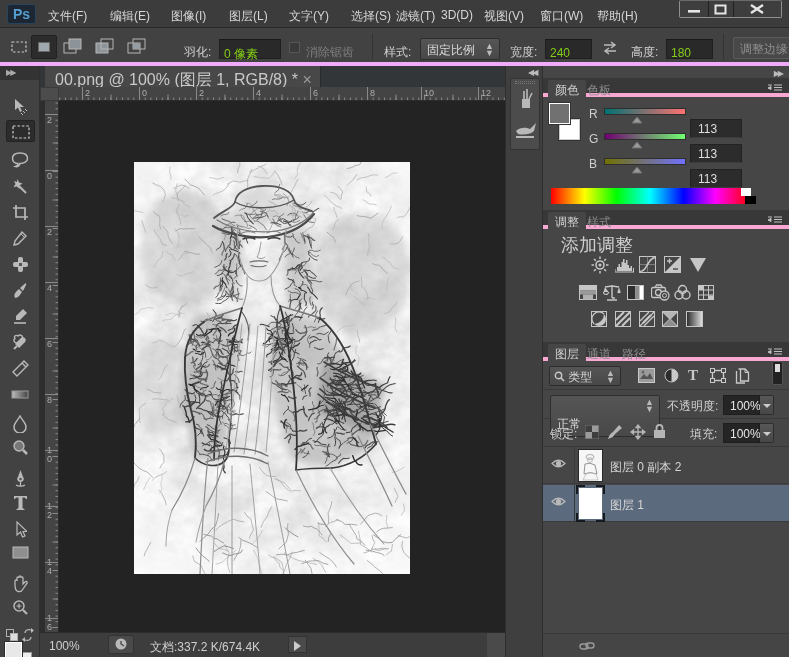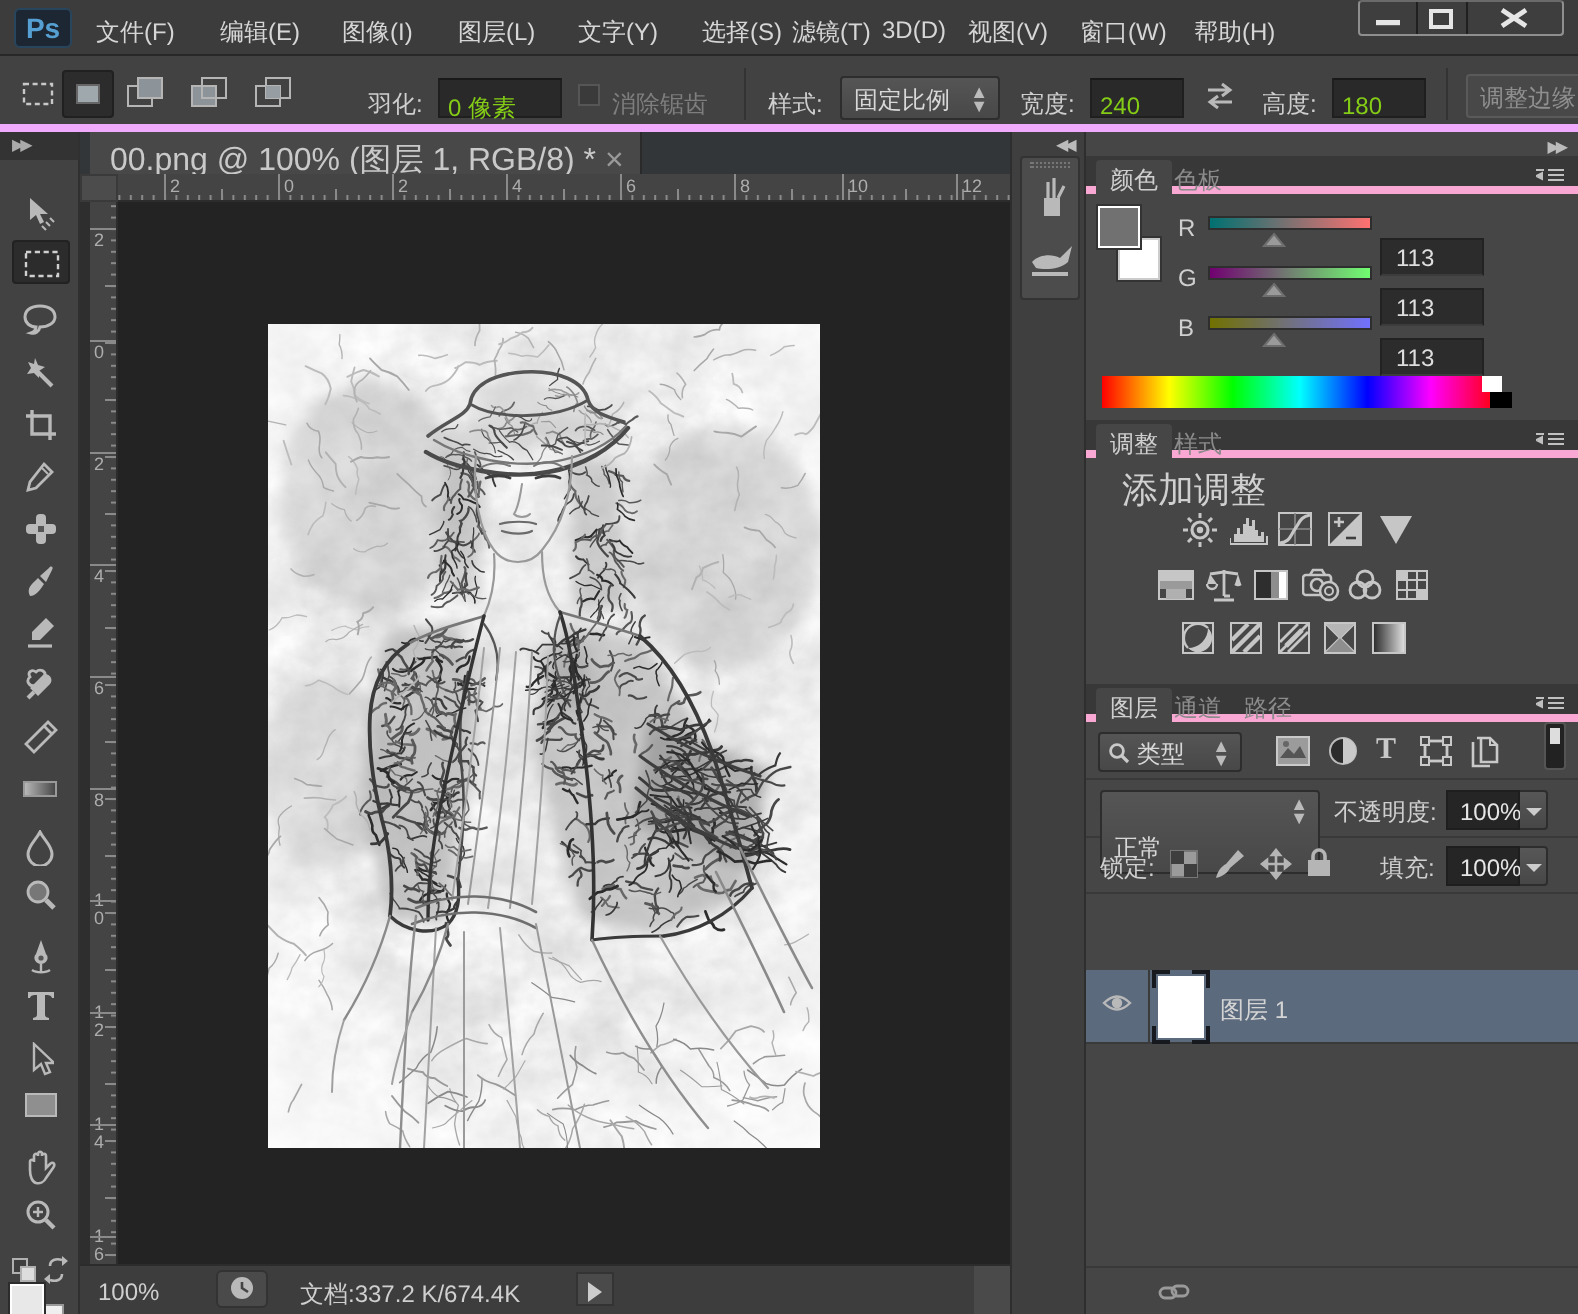--- a/index.html
+++ b/index.html
@@ -1434,20 +1434,35 @@
           <rect x="1" y="6" width="11" height="8" fill="#b5b5b5"></rect>
           <path d="M3.5 6 V4 a3 3 0 0 1 6 0 V6" fill="none" stroke="#b5b5b5" stroke-width="1.8"></path>
         </svg>
     <span class="rl" style="left:147px;top:6px">填充:</span>
     <div class="combo" style="left:180px;top:3px">
           <div class="val" style="width:37px">100%</div>
           <div class="btn" style="left:37px"></div>
         </div>
   </div>
 
+  <div class="lrow" style="top:381px">
+    <svg class="eye" width="15" height="11" viewBox="0 0 15 11">
+          <path d="M1 5.5 Q7.5 -1 14 5.5 Q7.5 12 1 5.5 Z" fill="none" stroke="#b9b9b9" stroke-width="1.2"></path>
+          <circle cx="7.5" cy="5.5" r="2.6" fill="#b9b9b9"></circle>
+        </svg>
+    <div class="lsep"></div>
+    <div class="thumb"><svg width="23" height="31" viewBox="0 0 23 31">
+            <rect width="23" height="31" fill="#f6f6f6"></rect>
+            <ellipse cx="11" cy="7" rx="4" ry="2.5" fill="none" stroke="#999" stroke-width="0.8"></ellipse>
+            <circle cx="11" cy="10" r="2.4" fill="none" stroke="#aaa" stroke-width="0.8"></circle>
+            <path d="M6 14 Q11 12 16 15 L18 24 Q11 21 5 24 Z" fill="none" stroke="#888" stroke-width="0.9"></path>
+            <path d="M7 24 Q11 22 17 24 L19 30 H4 Z" fill="none" stroke="#bbb" stroke-width="0.8"></path>
+          </svg></div>
+    <span class="lname">图层 0 副本 2</span>
+  </div>
   <div class="lrow" style="top:419px;background:#5c6a7e">
     <svg class="eye" width="15" height="11" viewBox="0 0 15 11">
           <path d="M1 5.5 Q7.5 -1 14 5.5 Q7.5 12 1 5.5 Z" fill="none" stroke="#b9b9b9" stroke-width="1.2"></path>
           <circle cx="7.5" cy="5.5" r="2.6" fill="#b9b9b9"></circle>
         </svg>
     <div class="lsep"></div>
     <div class="thumb" style="outline:none">
       <svg class="abs" style="left:-3px;top:-3px" width="29" height="37" viewBox="0 0 29 37">
             <path d="M1 9 V1 H9 M20 1 H28 V9 M28 28 V36 H20 M9 36 H1 V28" fill="none" stroke="#16191d" stroke-width="2"></path>
           </svg>

